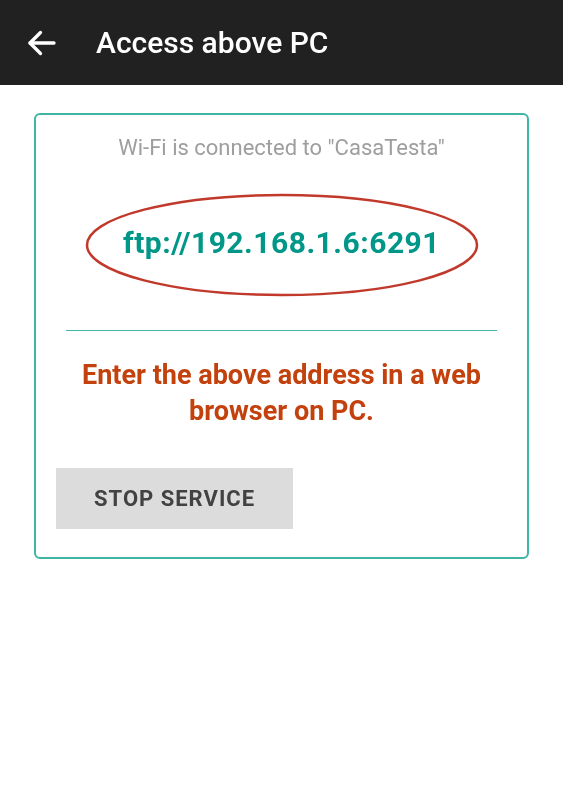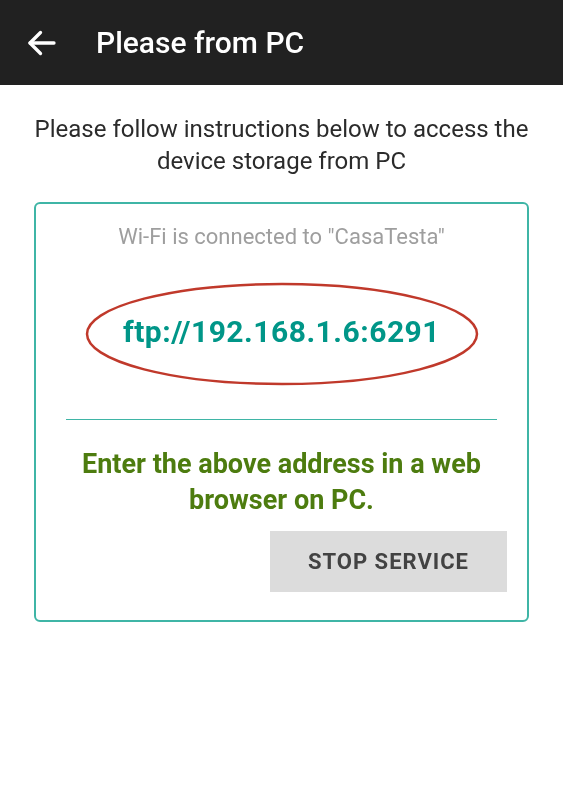--- a/index.html
+++ b/index.html
@@ -82,28 +82,28 @@
     }
     .divider {
       border: none;
       border-top: 1px solid #3fb5a6;
       margin: 0 10px 26px 10px;
     }
     .enter-text {
       text-align: center;
       font-size: 27px;
       font-weight: 700;
-      color: #4d7c0f;
+      color: #c2410c;
       line-height: 1.35;
-      margin-bottom: 12px;
+      margin-bottom: 38px;
       padding: 0 8px;
     }
     .button-row {
       display: flex;
-      justify-content: flex-end;
+      justify-content: flex-start;
     }
     .stop-button {
       background: #dcdcdc;
       border: none;
       color: #424242;
       font-size: 22px;
       font-weight: 700;
       letter-spacing: 1px;
       padding: 18px 38px;
       cursor: pointer;
@@ -113,25 +113,24 @@
 </head>
 <body>
 
 <div class="header">
   <div class="back-arrow">
     <svg viewBox="0 0 24 24" fill="none" stroke="#ffffff" stroke-width="2.2" stroke-linecap="round" stroke-linejoin="round">
       <line x1="20" y1="12" x2="4" y2="12"></line>
       <polyline points="11 5 4 12 11 19"></polyline>
     </svg>
   </div>
-  <div class="header-title">Please from PC</div>
+  <div class="header-title">Access above PC</div>
 </div>
 
 <div class="content">
-  <div class="instructions">Please follow instructions below to access the device storage from PC</div>
 
   <div class="card">
     <div class="wifi-status">Wi-Fi is connected to "CasaTesta"</div>
 
     <div class="address-wrap">
       <div class="ellipse">
         <svg viewBox="0 0 420 120">
           <ellipse cx="210" cy="60" rx="195" ry="50" fill="none" stroke="#c0392b" stroke-width="2.5"></ellipse>
         </svg>
       </div>

